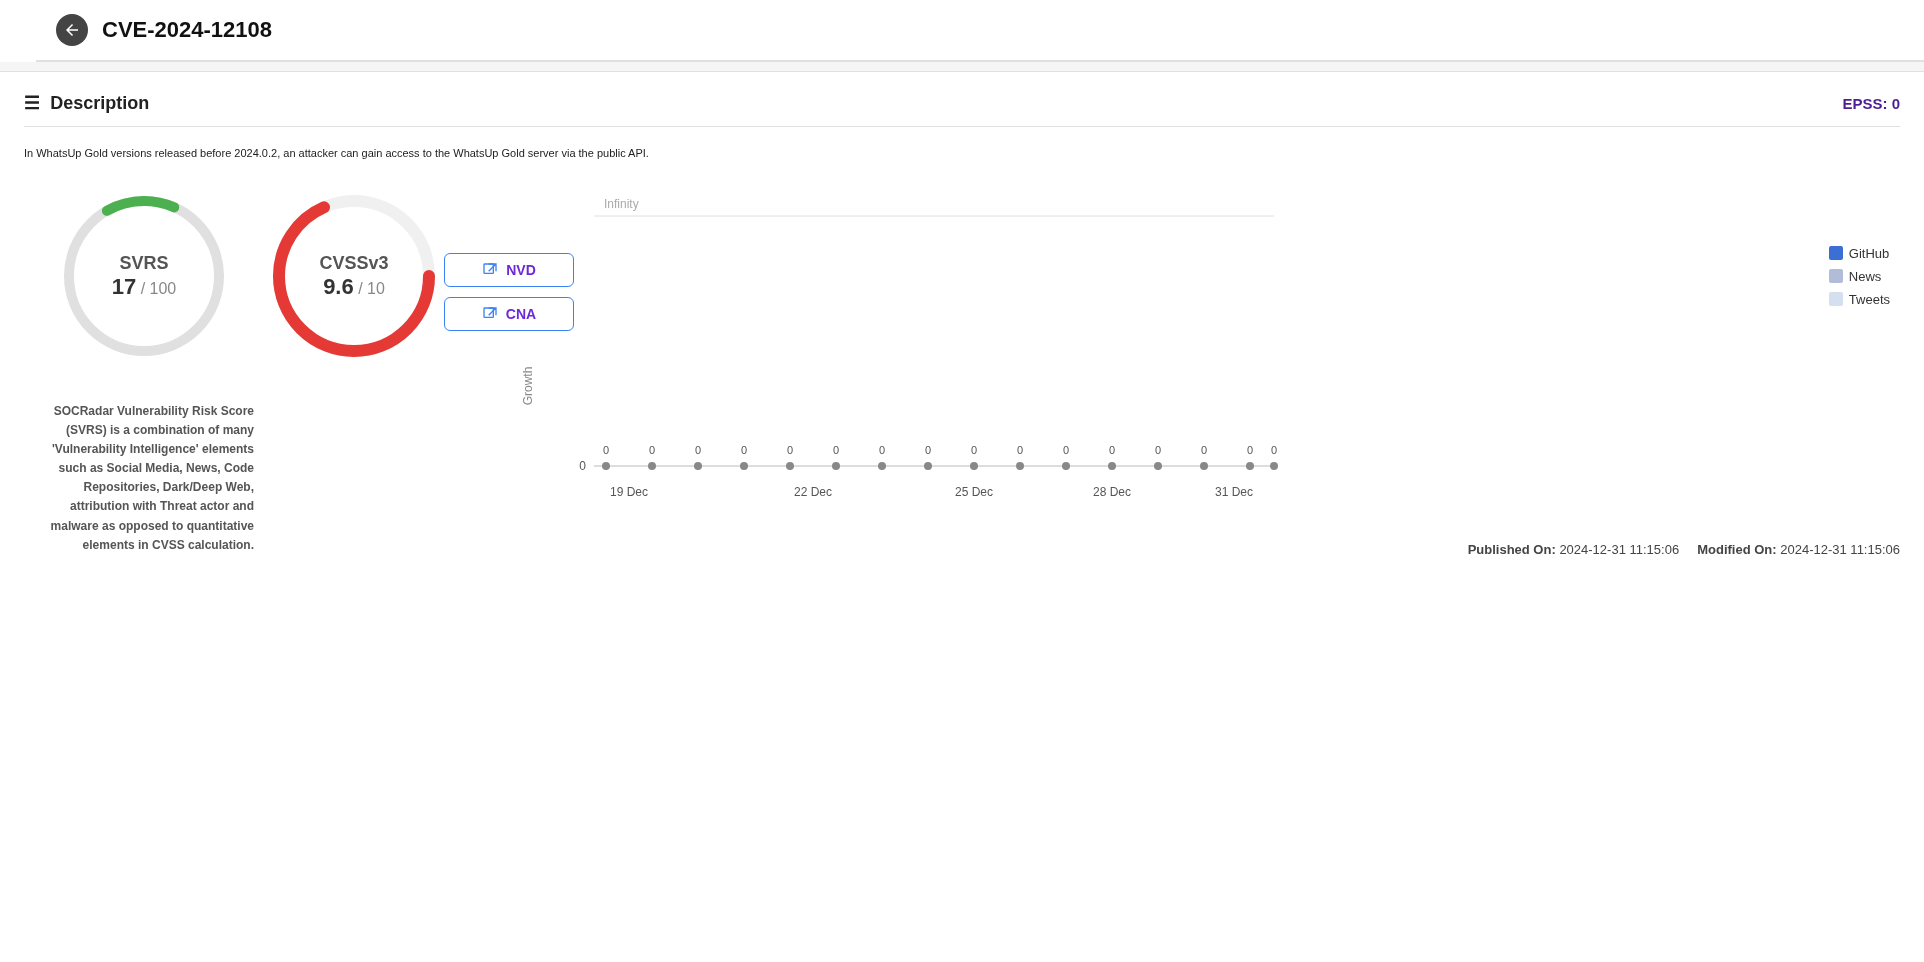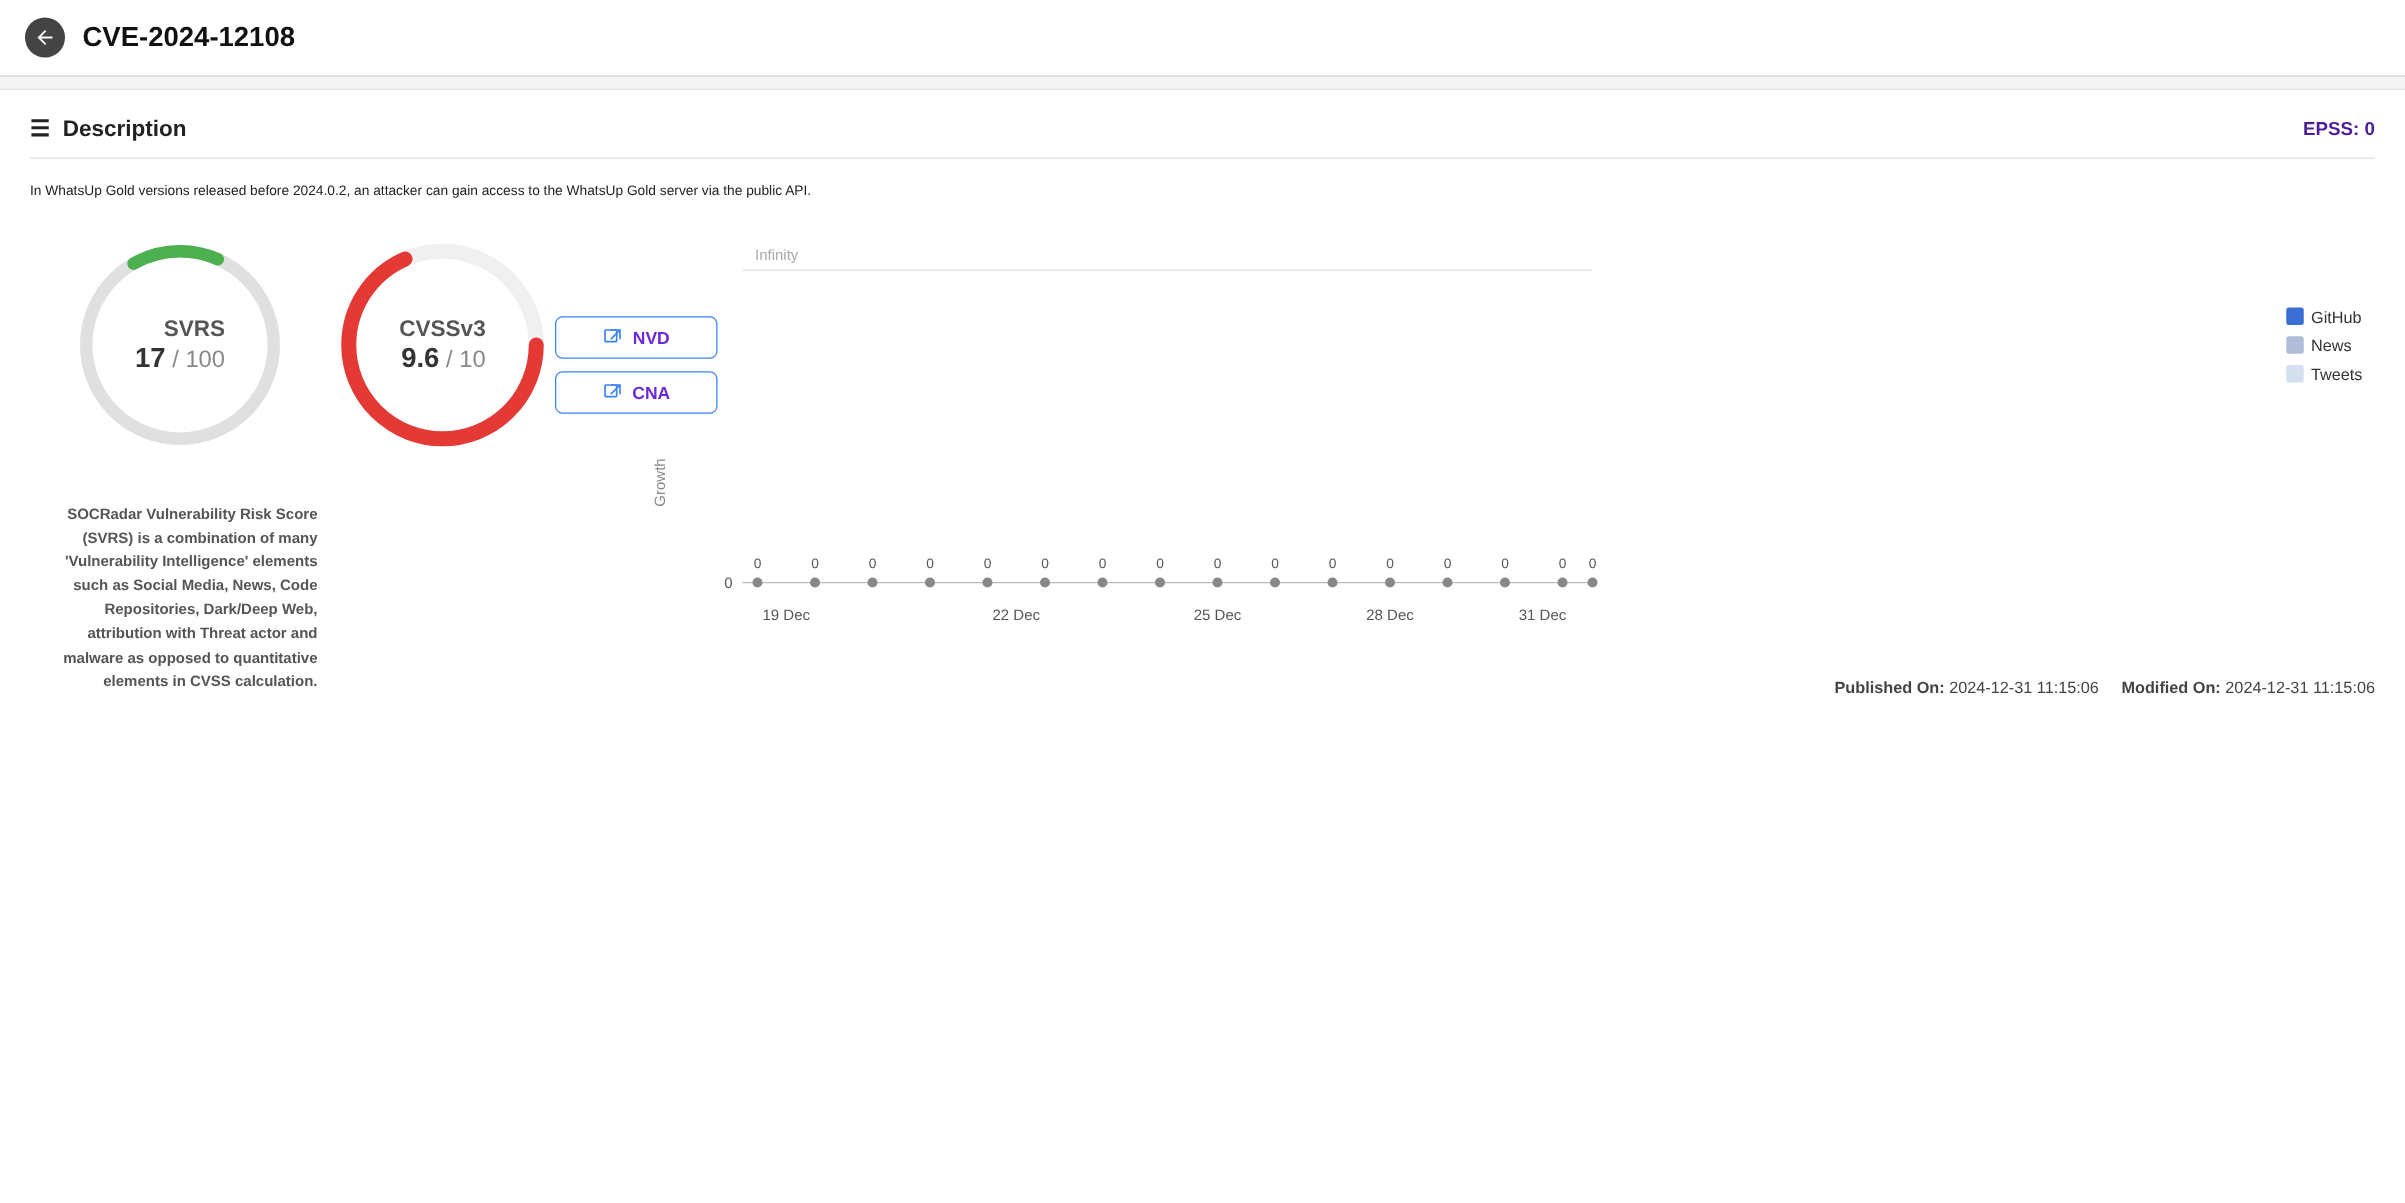--- a/index.html
+++ b/index.html
@@ -1,18 +1,18 @@
 <!DOCTYPE html>
 <html><head>
   <meta charset="utf-8">
   <style>
     * { box-sizing: border-box; margin: 0; padding: 0; }
     body { font-family: -apple-system, BlinkMacSystemFont, 'Segoe UI', sans-serif; background: #fff; color: #222; font-size: 14px; }
 
-    .header { display: flex; align-items: center; padding: 14px 20px; border-bottom: 2px solid #e0e0e0; background: #fff; }
+    .header { display: flex; align-items: center; padding: 14px 20px; border-bottom: 2px solid #e0e0e0; background: #fff; margin-left: 36px; }
     .back-btn { width: 32px; height: 32px; border-radius: 50%; background: #444; display: flex; align-items: center; justify-content: center; cursor: pointer; margin-right: 14px; flex-shrink: 0; }
     .back-btn svg { width: 18px; height: 18px; fill: #fff; }
     .header-title { font-size: 22px; font-weight: 700; color: #111; }
 
     .sub-header { background: #f5f5f5; height: 10px; border-bottom: 1px solid #e0e0e0; }
 
     .content { padding: 20px 24px; }
 
     .description-row { display: flex; align-items: center; justify-content: space-between; padding-bottom: 12px; border-bottom: 1px solid #e0e0e0; margin-bottom: 18px; }
     .description-label { display: flex; align-items: center; font-size: 18px; font-weight: 600; }
@@ -20,24 +20,24 @@
     .epss-label { font-size: 15px; font-weight: 700; color: #4c1d95; }
 
     .desc-text { font-size: 11px; color: #222; margin-bottom: 24px; line-height: 1.5; }
 
     .main-row { display: flex; align-items: flex-start; gap: 0; }
 
     
     .svrs-section { width: 240px; flex-shrink: 0; display: flex; flex-direction: column; align-items: center; }
     .circle-container { position: relative; width: 180px; height: 180px; margin-bottom: 16px; }
     .circle-container svg { width: 180px; height: 180px; }
-    .circle-label { position: absolute; top: 50%; left: 50%; transform: translate(-50%, -50%); text-align: right; }
+    .circle-label { position: absolute; top: 50%; left: 50%; transform: translate(-50%, -50%); text-align: center; }
     .circle-label .main-text { font-size: 18px; font-weight: 600; color: #555; display: block; }
     .circle-label .score-text { font-size: 22px; font-weight: 700; color: #333; }
-    .circle-label .score-max { font-size: 19px; color: #888; }
+    .circle-label .score-max { font-size: 16px; color: #888; }
     .svrs-desc { font-size: 12px; color: #555; text-align: right; line-height: 1.6; font-weight: 600; max-width: 220px; margin-top: 20px; }
 
     
     .cvss-section { width: 240px; flex-shrink: 0; display: flex; flex-direction: row; align-items: center; }
     .cvss-buttons { display: flex; flex-direction: column; gap: 10px; margin-top: 16px; align-items: center; }
     .ext-btn { display: flex; align-items: center; gap: 8px; border: 1.5px solid #3b82f6; border-radius: 6px; padding: 8px 20px; cursor: pointer; color: #6d28d9; font-size: 14px; font-weight: 600; background: #fff; width: 130px; justify-content: center; }
     .ext-btn svg { width: 16px; height: 16px; }
 
     
     .chart-section { flex: 1; min-width: 0; padding-left: 10px; position: relative; }

